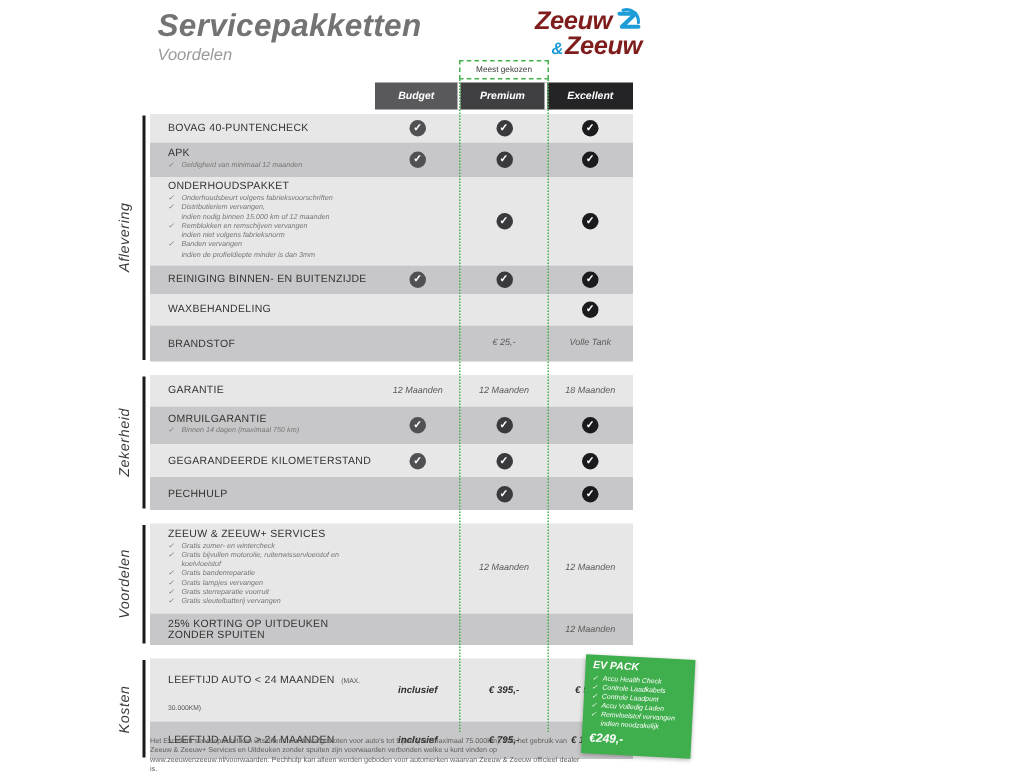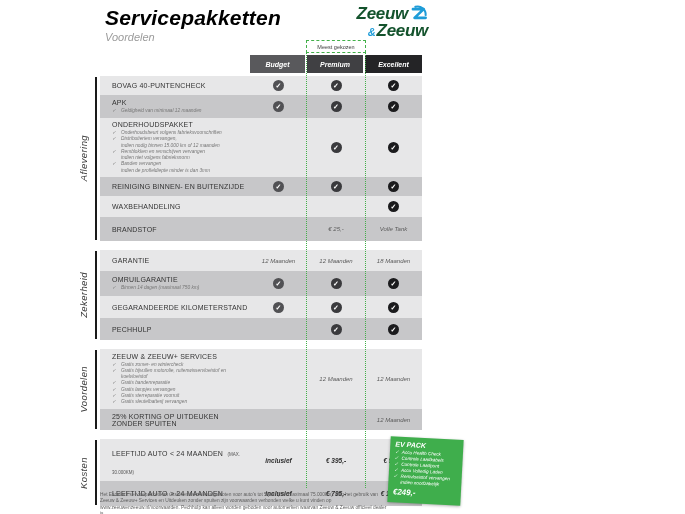--- a/index.html
+++ b/index.html
@@ -1,25 +1,25 @@
 <!DOCTYPE html>
 <html><head>
 <meta charset="utf-8">
 <style>
   html,body{margin:0;padding:0;background:#fff;}
   .page{position:relative;width:685px;height:514px;background:#fff;overflow:hidden;
         font-family:"Liberation Sans",sans-serif;color:#2e2e2e;}
 
   
   .title-block{position:absolute;left:105px;top:6px;}
-  .page-title{font-size:21px;font-weight:bold;font-style:italic;color:#000000;letter-spacing:.2px;}
+  .page-title{font-size:21px;font-weight:bold;font-style:italic;color:#737373;letter-spacing:.2px;}
   .page-subtitle{font-size:11px;font-style:italic;color:#9b9b9b;margin-top:1px;}
   .logo{position:absolute;left:338px;top:4px;width:90px;text-align:right;line-height:1;}
   .logo-row1{display:flex;justify-content:flex-end;align-items:center;gap:1px;}
-  .logo-word{font-size:17px;font-weight:bold;font-style:italic;color:#14532d;letter-spacing:-.3px;}
+  .logo-word{font-size:17px;font-weight:bold;font-style:italic;color:#7f1d1d;letter-spacing:-.3px;}
   .logo-row2{display:flex;justify-content:flex-end;align-items:baseline;gap:1px;margin-top:-1px;}
   .logo-amp{font-size:11px;font-weight:bold;font-style:italic;color:#1E9CD8;}
 
   
   .badge{position:absolute;left:306px;top:40px;width:60px;height:13px;background:#fff;
          border:1px dashed #43B04A;box-sizing:border-box;display:flex;align-items:center;
          justify-content:center;font-size:5.5px;color:#3a3a3a;z-index:6;}
   .prem-outline{position:absolute;left:306px;top:53px;width:60px;height:435px;
          border-left:1.5px dotted #43B04A;border-right:1.5px dotted #43B04A;
          box-sizing:border-box;z-index:5;pointer-events:none;}

